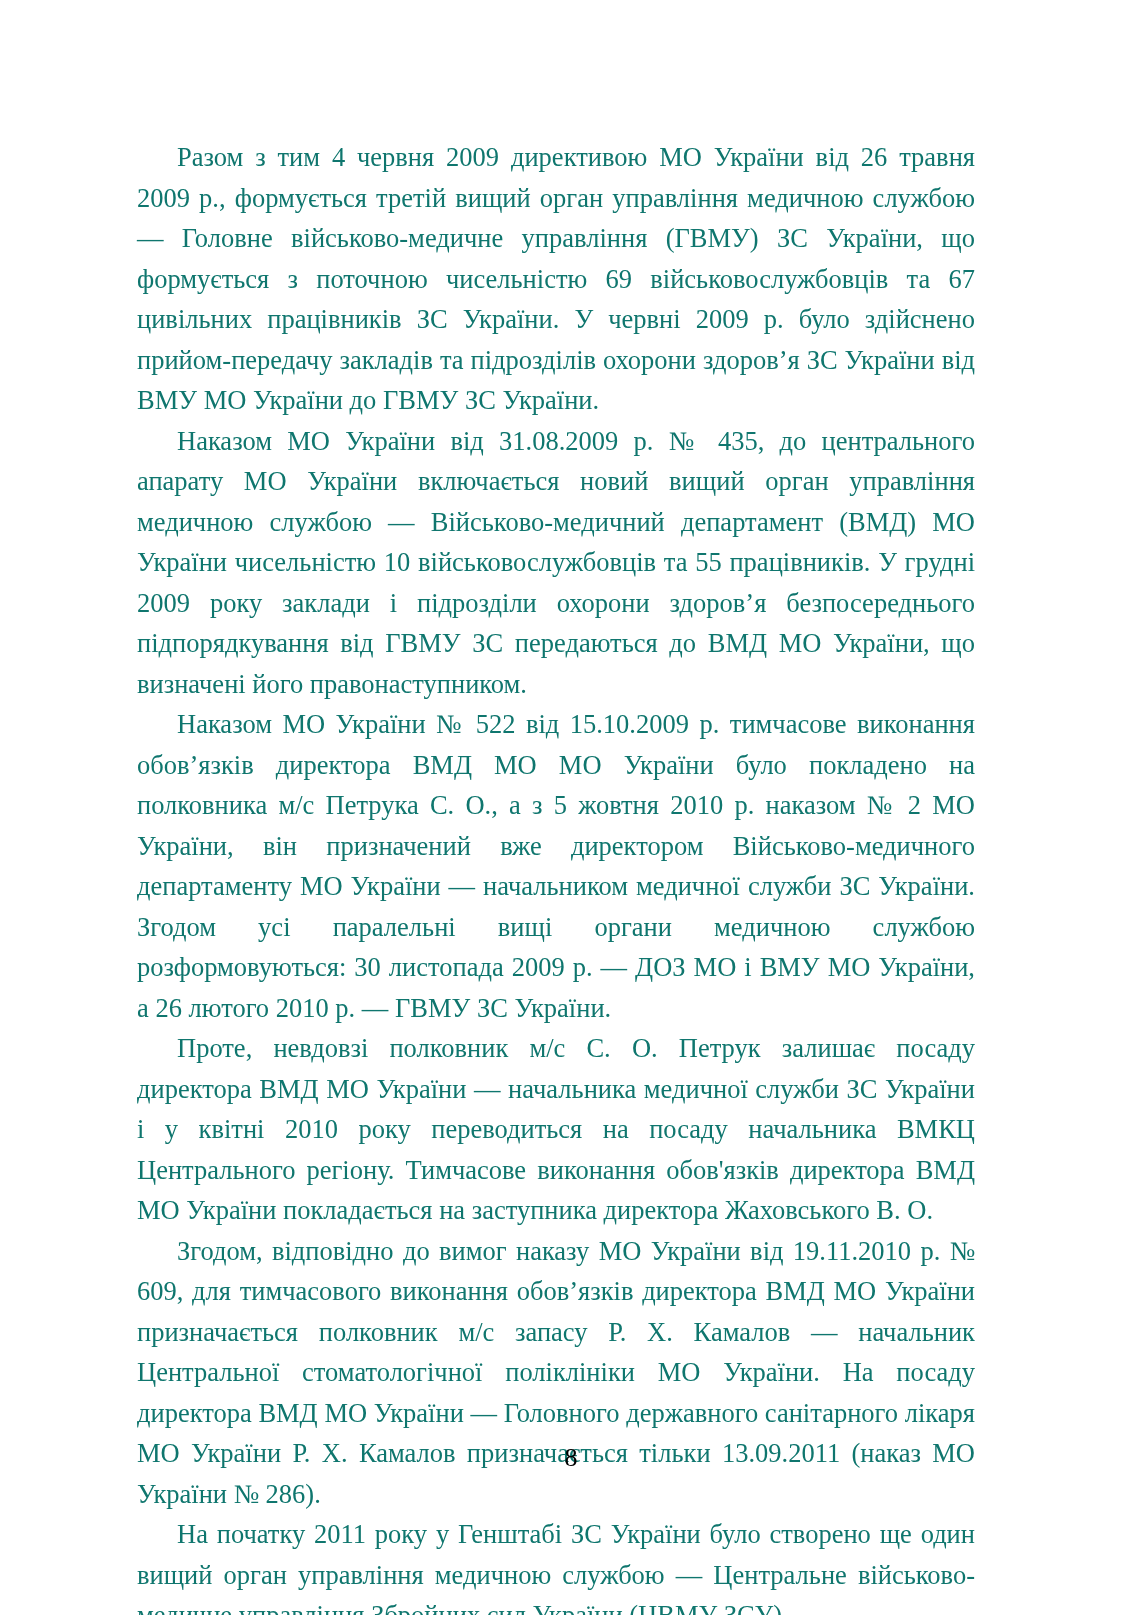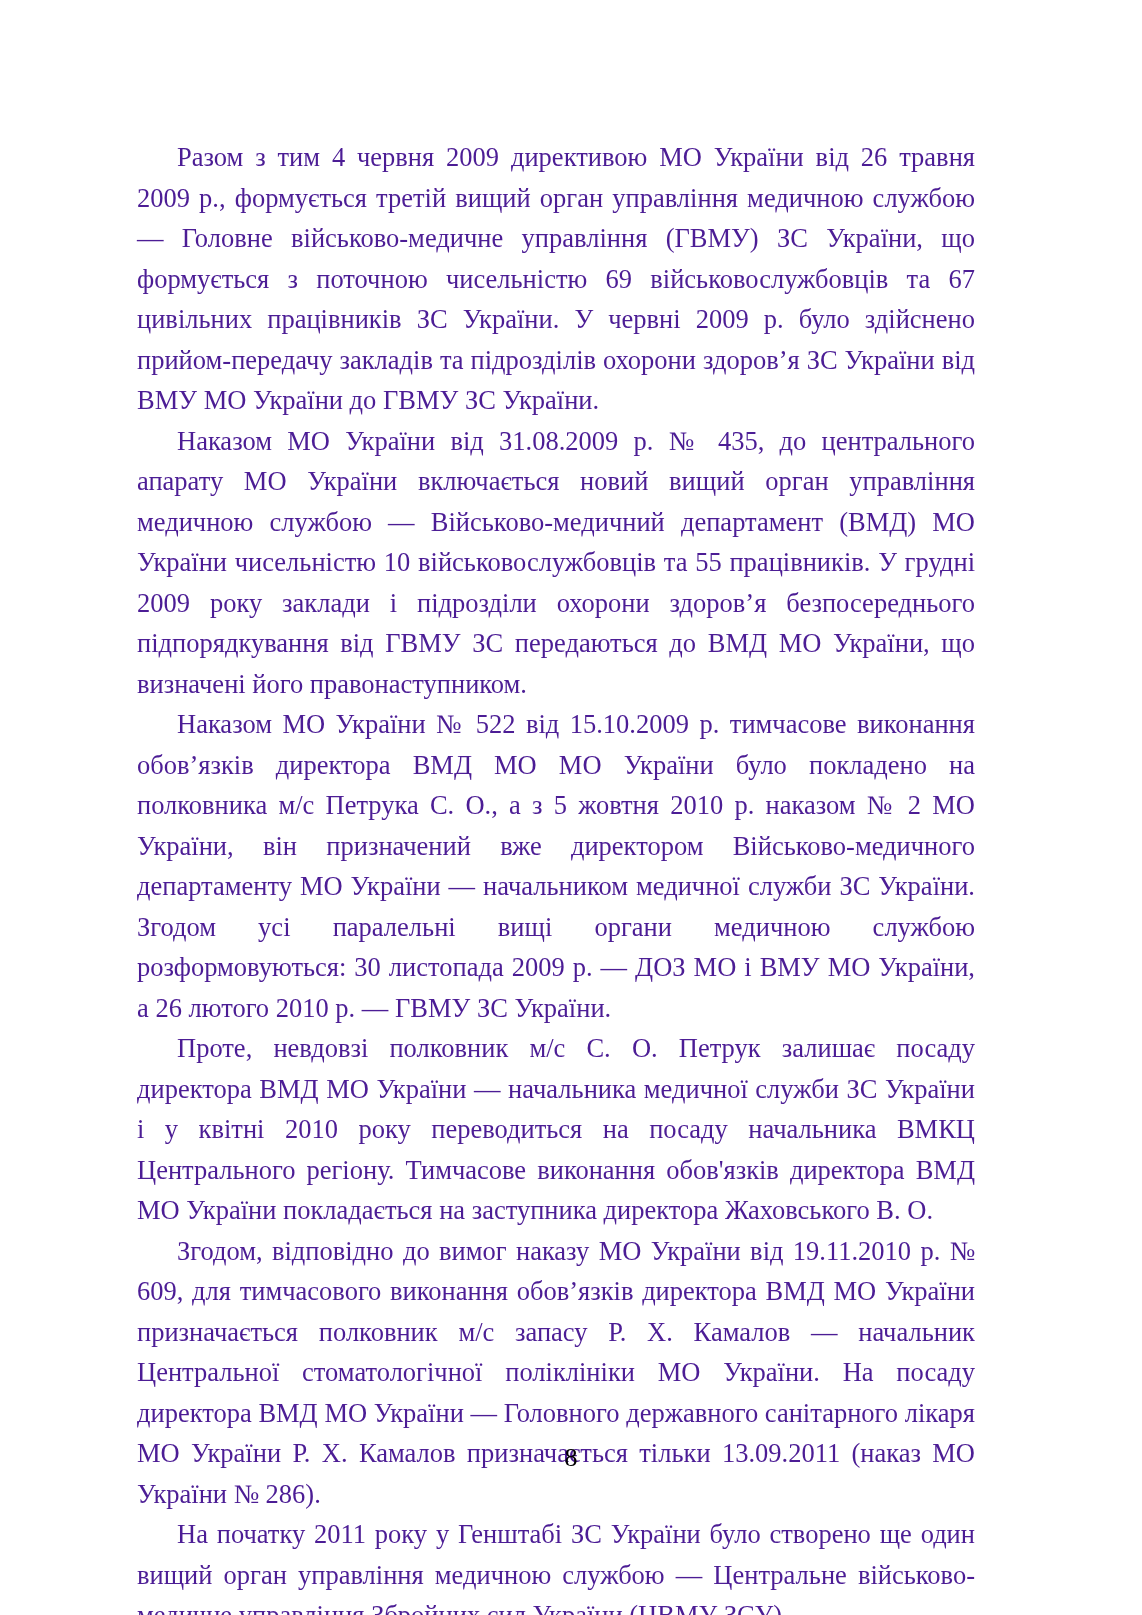--- a/index.html
+++ b/index.html
@@ -18,21 +18,21 @@
   .content {
     position: absolute;
     left: 137px;
     top: 137px;
     width: 838px;
   }
   .para {
     font-family: "Liberation Serif", "DejaVu Serif", serif;
     font-size: 26.5px;
     line-height: 40.5px;
-    color: #4c1d95;
+    color: #0f766e;
     text-align: justify;
     text-justify: inter-word;
     text-indent: 40px;
     margin: 0;
     -webkit-hyphens: none;
     hyphens: none;
   }
   .page-number {
     position: absolute;
     left: 0;

